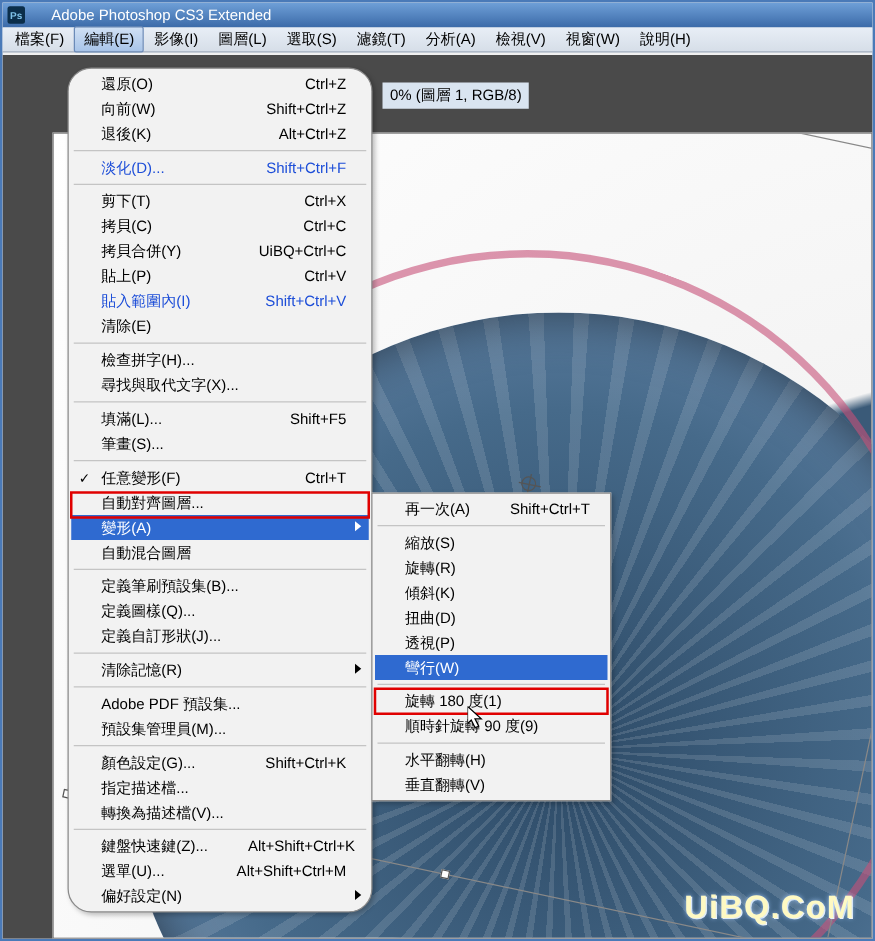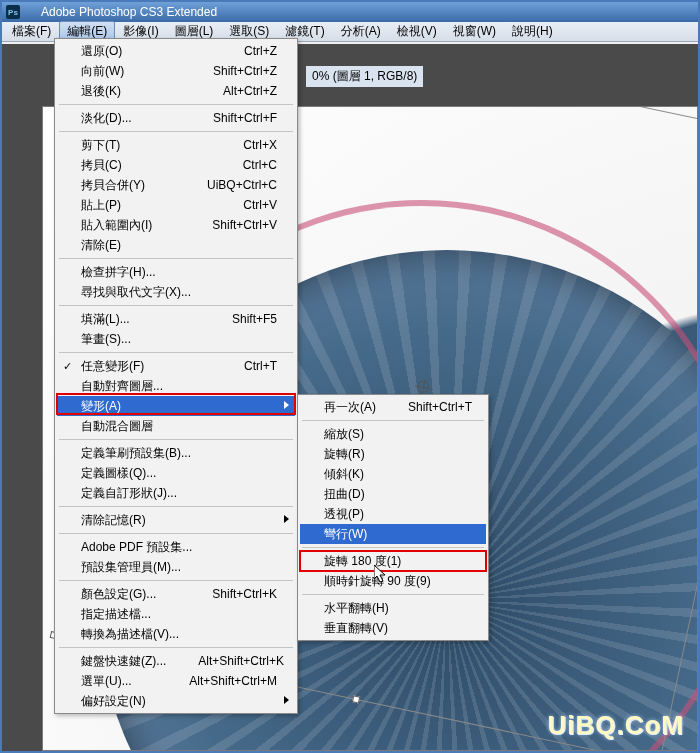--- a/index.html
+++ b/index.html
@@ -148,21 +148,21 @@
   }
   .dropdown .row {
     display: flex;
     align-items: center;
     height: 20px;
     padding: 0 18px 0 24px;
     color: #000;
     position: relative;
     white-space: nowrap;
   }
-  .dropdown .row.disabled { color: #000000; }
+  .dropdown .row.disabled { color: #1d4ed8; }
   .dropdown .row .label { flex: 1; }
   .dropdown .row .shortcut { color: inherit; margin-left: 32px; }
   .dropdown .row .arrow {
     position: absolute; right: 6px; top: 5px;
     width: 0; height: 0;
     border-top: 4px solid transparent;
     border-bottom: 4px solid transparent;
     border-left: 5px solid #000;
   }
   .dropdown .row.highlight {
@@ -171,21 +171,21 @@
   }
   .dropdown .row.highlight .arrow { border-left-color: #fff; }
   .dropdown .row .check {
     position:absolute; left:6px; top:4px; font-size:11px;
   }
   .dropdown .sep {
     height: 1px;
     background: #c4c4c4;
     margin: 3px 2px;
   }
-  .dropdown.main { top: 36px; left: 52px; width: 244px; }
+  .dropdown.main { top: 52px; left: 52px; width: 244px; border-radius: 19px; }
   .dropdown.sub  { top: 392px; left: 295px; width: 192px; }
 
   .red-box {
     position:absolute;
     border:2px solid #e00000;
     pointer-events:none;
     z-index:200;
   }
   .red-box.r1 { top:391px; left:54px; width:240px; height:22px; }
   .red-box.r2 { top:548px; left:297px; width:188px; height:22px; }

